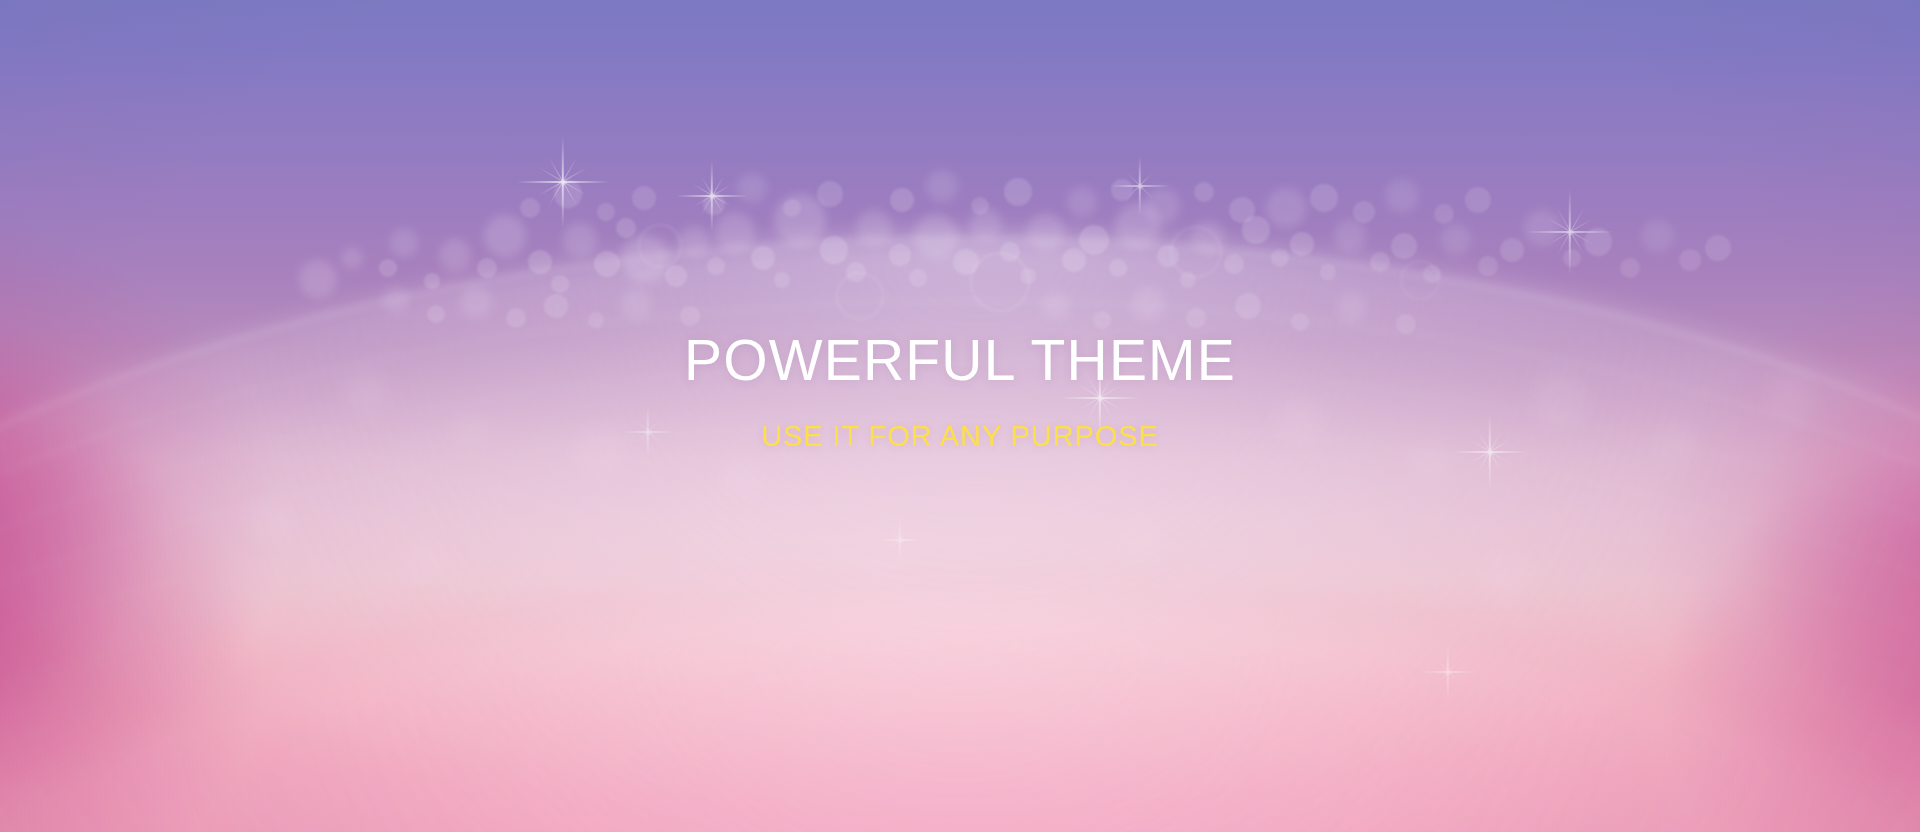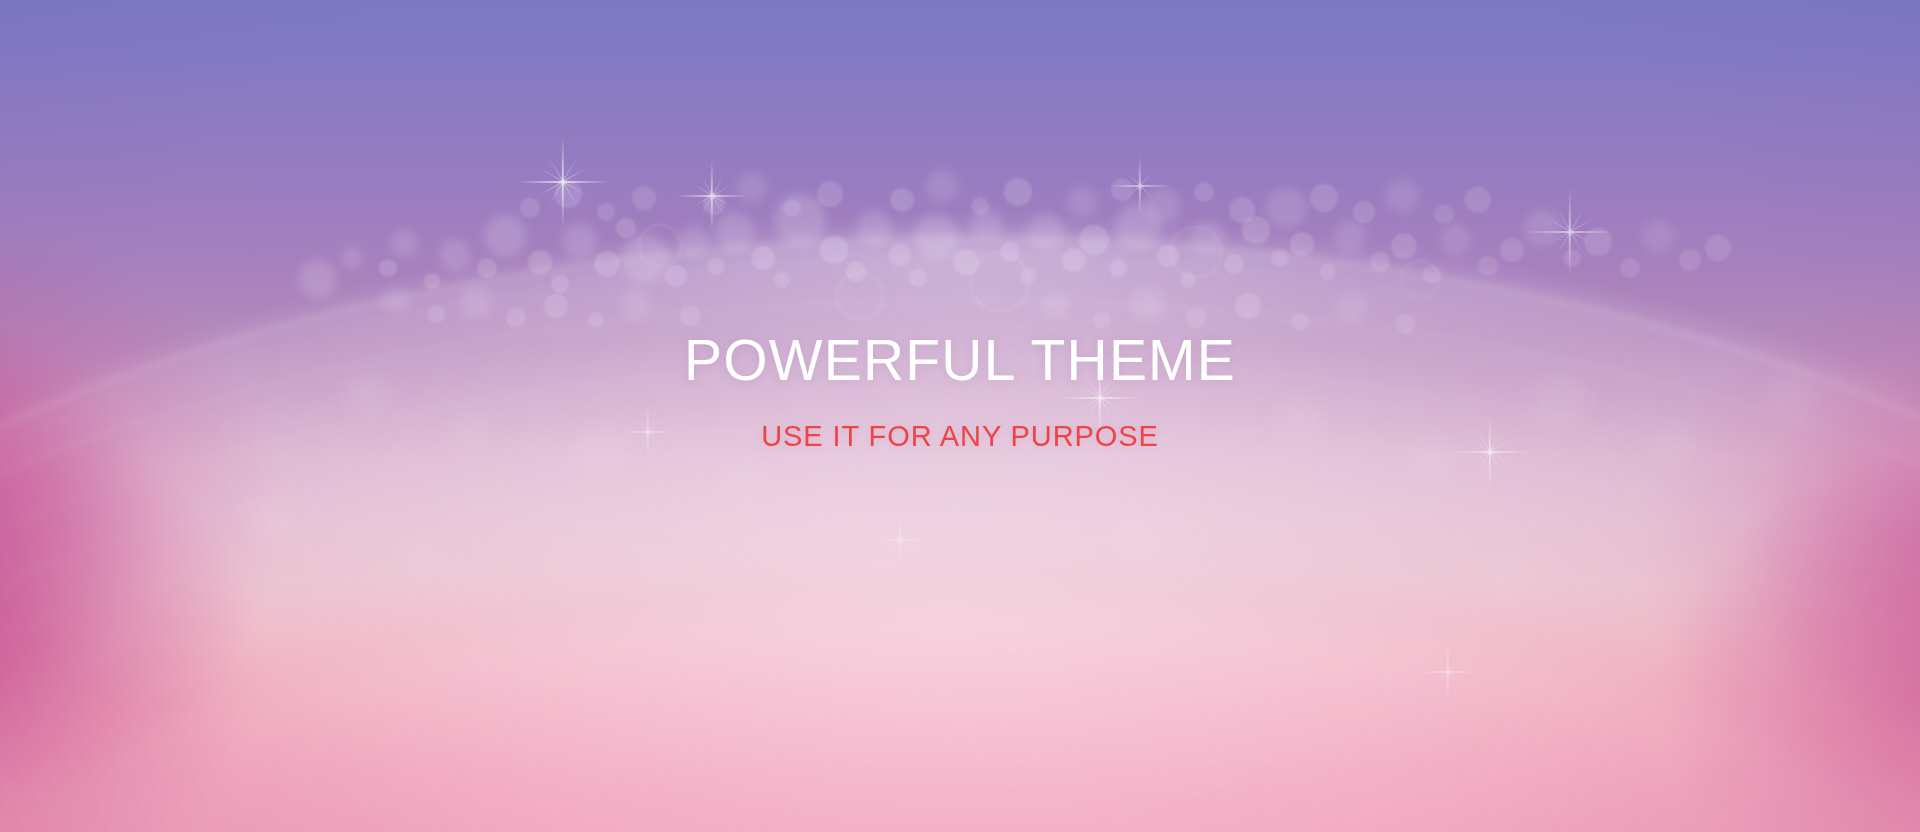--- a/index.html
+++ b/index.html
@@ -168,21 +168,21 @@
     color:#ffffff;
     white-space:nowrap;
     text-shadow:0 1px 10px rgba(150,90,150,.16);
   }
   .hero-subtitle {
     margin-top:33px;
     font-size:29px;
     font-weight:400;
     letter-spacing:.9px;
     line-height:1;
-    color:#ef4444;
+    color:#fde047;
     white-space:nowrap;
     text-shadow:0 1px 8px rgba(150,90,150,.14);
   }
 
   
   .vignette {
     background:radial-gradient(ellipse 1500px 900px at 50% 45%,
       rgba(0,0,0,0) 55%, rgba(90,50,110,.08) 100%);
   }
 </style>

